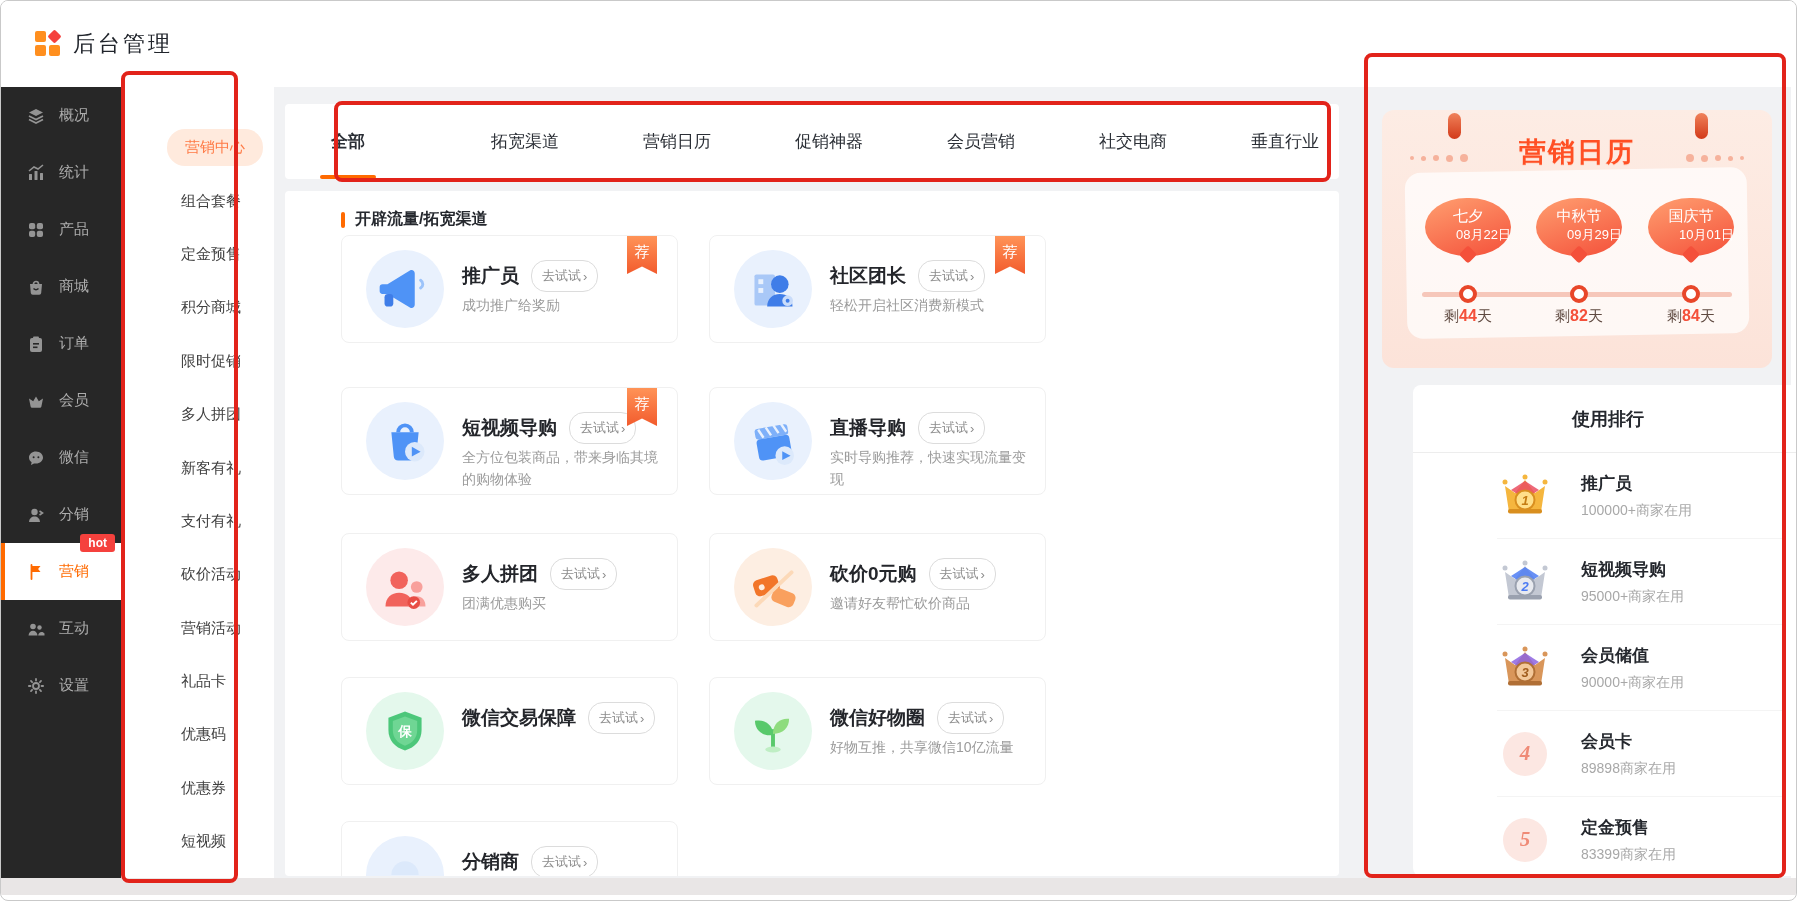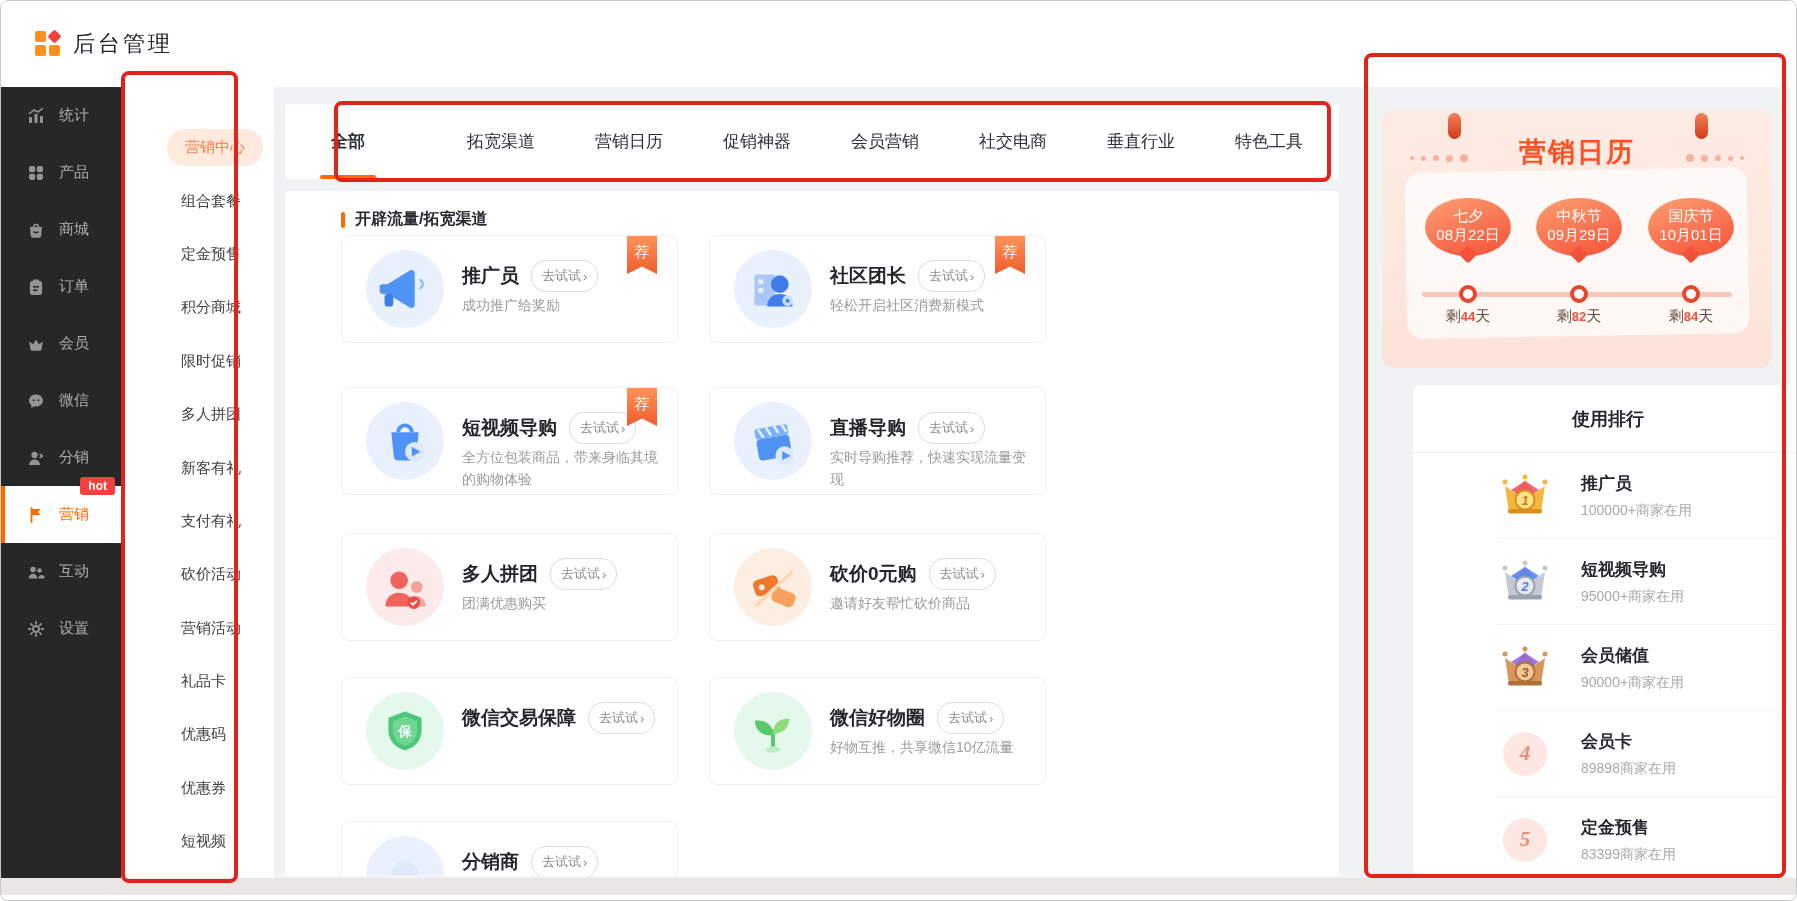--- a/index.html
+++ b/index.html
@@ -22,21 +22,21 @@
   .nav-item.active::before{content:"";position:absolute;left:0;top:0;bottom:0;width:4px;background:#ff6a00;}
   .hot-badge{position:absolute;right:6px;top:-9px;background:#f5413d;color:#fff;font-size:12px;font-weight:700;line-height:1;padding:3px 8px;border-radius:3px;}
 
   
   .submenu{position:absolute;left:120px;top:86px;width:117px;height:791px;background:#fff;z-index:3;overflow:hidden;padding-top:34px;box-sizing:border-box;margin-left:36px;}
   .sub-item{height:53.4px;display:flex;align-items:center;padding-left:24px;font-size:15px;color:#404040;cursor:pointer;}
   .sub-item .pill{margin-left:-14px;padding:9px 18px;border-radius:18px;background:#ffeadd;color:#ff7a45;}
 
   
   .content-bg{position:absolute;left:237px;top:86px;width:1553px;height:791px;background:#f1f2f4;z-index:1;}
-  .tabbar{position:absolute;left:284px;top:103px;width:1054px;height:75px;background:#fff;border-radius:4px;z-index:2;display:flex;align-items:stretch;padding-left:16px;box-sizing:border-box;}
+  .tabbar{position:absolute;left:284px;top:103px;width:1054px;height:75px;background:#fff;border-radius:4px;z-index:2;display:flex;align-items:stretch;padding-left:16px;box-sizing:border-box;gap:24px;}
   .tab{position:relative;display:flex;align-items:center;margin:0 30px;font-size:17px;color:#2b2f36;cursor:pointer;white-space:nowrap;}
   .tab.first{margin-right:72px;font-weight:700;}
   .tab.active::after{content:"";position:absolute;left:50%;transform:translateX(-50%);bottom:0;width:56px;height:4px;border-radius:2px;background:#ff6a00;}
 
   .cards-panel{position:absolute;left:284px;top:190px;width:1054px;height:685px;background:#fff;border-radius:4px;z-index:2;overflow:hidden;}
   .section-hd{position:absolute;left:56px;top:18px;display:flex;align-items:center;font-size:16px;font-weight:700;color:#25282e;}
   .section-hd .bar{width:4px;height:16px;border-radius:2px;background:#ff6a00;margin-right:10px;}
 
   .card{position:absolute;width:337px;height:108px;background:#fff;border:1px solid #f0f0f0;border-radius:8px;box-sizing:border-box;cursor:pointer;}
   .card .cicon{position:absolute;left:24px;top:14px;width:78px;height:78px;border-radius:50%;}
@@ -61,27 +61,27 @@
   .cal-title{position:absolute;left:0;right:0;top:24px;text-align:center;font-size:27px;font-weight:700;color:#ff4f24;letter-spacing:2px;text-shadow:0 1px 0 #ffd8c7;}
   .dots{position:absolute;top:44px;display:flex;gap:7px;align-items:center;}
   .dots i{display:block;border-radius:50%;background:#f6b29c;}
   .dots i:nth-child(1){width:4px;height:4px;} .dots i:nth-child(2){width:5px;height:5px;}
   .dots i:nth-child(3){width:6px;height:6px;} .dots i:nth-child(4){width:7px;height:7px;}
   .dots i:nth-child(5){width:8px;height:8px;}
   .dots.left{left:28px;} .dots.right{right:28px;flex-direction:row-reverse;}
   .balloon{position:absolute;top:88px;width:86px;height:58px;border-radius:43px/30px;background:linear-gradient(160deg,#ff9f70,#f4503a);color:#fff;text-align:center;padding-top:8px;box-sizing:border-box;}
   .balloon::after{content:"";position:absolute;left:50%;bottom:-5px;width:13px;height:13px;background:#f4503a;transform:translateX(-50%) rotate(45deg);border-radius:3px;}
   .balloon .bname{font-size:15px;font-weight:400;line-height:20px;}
-  .balloon .bdate{font-size:15px;line-height:17px;}
+  .balloon .bdate{font-size:13px;line-height:17px;text-align:right;}
   .bl1{left:43px;} .bl2{left:154px;} .bl3{left:266px;}
   .timeline{position:absolute;left:40px;top:182px;width:310px;height:5px;border-radius:3px;background:#f6c7ba;}
   .tdot{position:absolute;top:175px;width:10px;height:10px;border-radius:50%;background:#fff;border:4px solid #e8472a;}
   .td1{left:77px;} .td2{left:188px;} .td3{left:300px;}
   .remain{position:absolute;top:197px;width:100px;text-align:center;font-size:15px;color:#5f4a41;}
-  .remain b{color:#f4503a;font-size:13px;}
+  .remain b{color:#f4503a;font-size:16px;}
   .rm1{left:36px;} .rm2{left:147px;} .rm3{left:259px;}
 
   
   .ranking{position:absolute;left:1412px;top:384px;width:390px;height:491px;background:#fff;border-radius:8px;z-index:2;overflow:hidden;}
   .rank-title{text-align:center;font-size:18px;font-weight:700;color:#25282e;margin-top:22px;}
   .rank-divider{height:1px;background:#ededed;margin-top:21px;}
   .rank-list{margin:0 20px 0 84px;}
   .rank-item{height:85px;display:flex;align-items:center;border-bottom:1px solid #f4f4f4;cursor:pointer;}
   .rank-item:last-child{border-bottom:none;}
   .rank-icon{width:56px;height:56px;flex:none;display:flex;align-items:center;justify-content:center;}
@@ -109,20 +109,30 @@
         <i class="diamond"></i>
         <i></i>
         <i></i>
     </div>
     <div class="app-title">后台管理</div>
   </div>
 
   <div class="content-bg"></div>
 
   <div class="sidenav">
+    <div class="nav-item">
+      <span class="ni">
+          <svg viewBox="0 0 20 20" fill="currentColor">
+            <path d="M10 3l7 3.5L10 10 3 6.5z"></path>
+            <path d="M3 10l7 3.5 7-3.5" fill="none" stroke="currentColor" stroke-width="1.8"></path>
+            <path d="M3 13.5L10 17l7-3.5" fill="none" stroke="currentColor" stroke-width="1.8"></path>
+          </svg>
+        </span>
+      <span>概况</span>
+    </div>
     <div class="nav-item">
       <span class="ni">
           <svg viewBox="0 0 20 20" fill="currentColor">
             <rect x="3" y="11" width="3" height="6" rx="0.5"></rect>
             <rect x="8.5" y="8" width="3" height="9" rx="0.5"></rect>
             <rect x="14" y="10" width="3" height="7" rx="0.5"></rect>
             <path d="M3 8l5-4 4 2 5-4" fill="none" stroke="currentColor" stroke-width="1.6"></path>
           </svg>
         </span>
       <span>统计</span>

